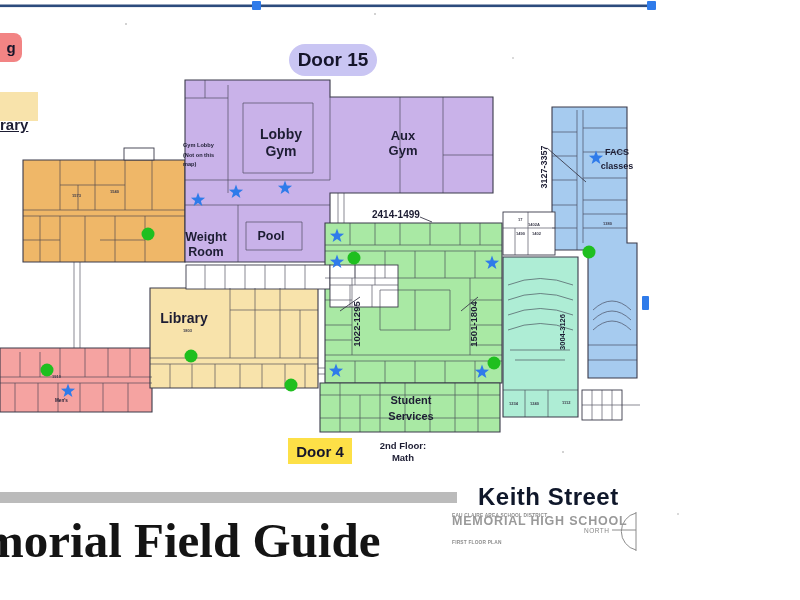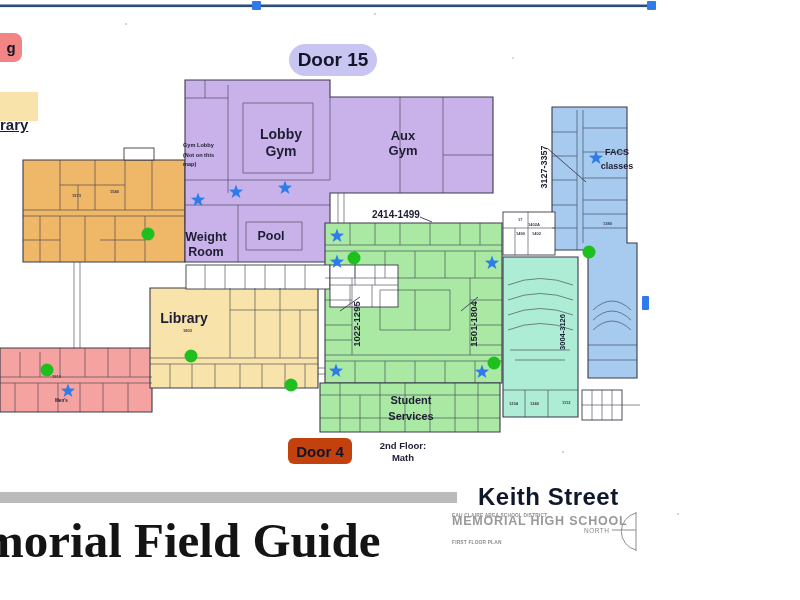--- a/index.html
+++ b/index.html
@@ -116,21 +116,21 @@
 
 <div class="pill" style="left: 0px; top: 33px; width: 22px; height: 29px; border-radius: 0px 8px 8px 0px; font-size: 15px; background: rgb(242, 132, 132);">
   <span>g</span>
 </div>
 <div class="swatch" style="left: 0px; top: 92px; width: 38px; height: 29px; background: rgb(248, 227, 171);"></div>
 <div class="lbl" style="left:0;top:116px;font-size:15px;text-align:left;text-decoration:underline;">rary</div>
 
 <div class="pill" style="left: 289px; top: 44px; width: 88px; height: 32px; font-size: 19px; background: rgb(201, 197, 243);">
   <span>Door 15</span>
 </div>
-<div class="pill" style="left: 288px; top: 438px; width: 64px; height: 26px; font-size: 15px; border-radius: 6px; background: #c2410c;">
+<div class="pill" style="left: 288px; top: 438px; width: 64px; height: 26px; font-size: 15px; border-radius: 0; background: #fde047;">
   <span>Door 4</span>
 </div>
 
 <div class="lbl" style="left:243px;top:126px;width:76px;font-size:14px;">Lobby
 Gym</div>
 <div class="lbl" style="left:382px;top:128px;width:42px;font-size:13px;">Aux
 Gym</div>
 <div class="lbl" style="left:183px;top:141px;width:50px;font-size:5.6px;text-align:left;line-height:1.7;">Gym Lobby
 (Not on this
 map)</div>

